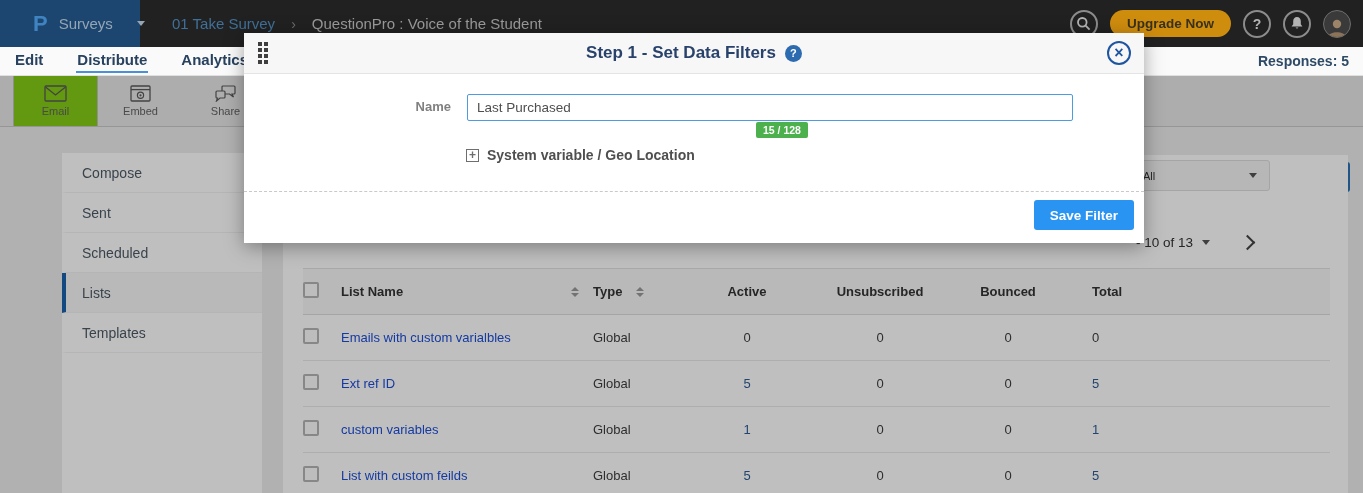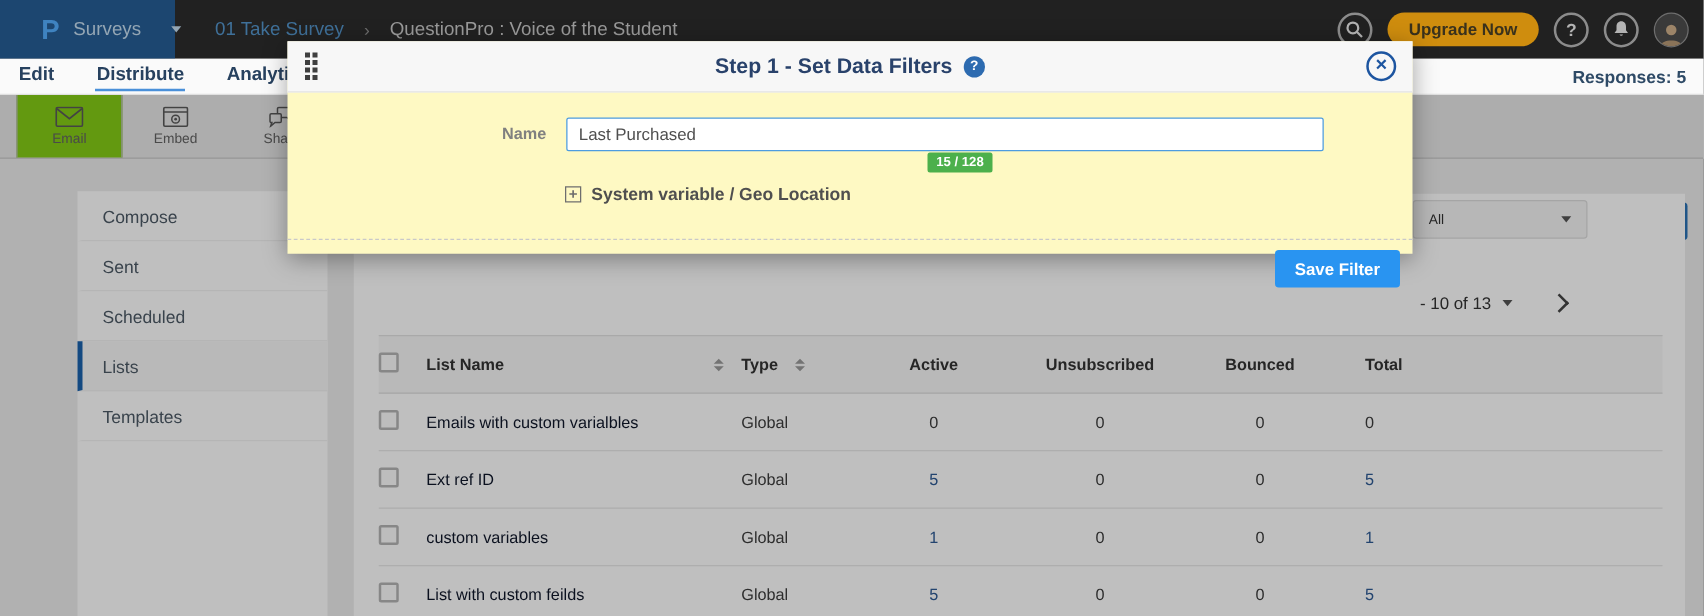--- a/index.html
+++ b/index.html
@@ -70,25 +70,25 @@
   .cb { width:16px; height:16px; border:2px solid #b4b4b4; border-radius:2px; background:#fdfdfd;
         display:inline-block; box-sizing:border-box; cursor:pointer; }
   .th-flex { display:flex; align-items:center; }
   .sort { display:flex; flex-direction:column; gap:2px; margin-left:14px; cursor:pointer; }
   .sort.push { margin-left:auto; margin-right:14px; }
   .sort i { width:0; height:0; border-left:4px solid transparent; border-right:4px solid transparent; display:block; }
   .sort .up { border-bottom:4px solid #9a9a9a; }
   .sort .dn { border-top:4px solid #9a9a9a; }
   .num { text-align:center; }
   .total-col { padding-left:30px; }
-  .link-name { color:#0f172a; cursor:pointer; }
+  .link-name { color:#1d4ed8; cursor:pointer; }
   .lnk { color:#2f5b95; cursor:pointer; }
   
   .overlay { position:absolute; left:0; top:76px; right:0; bottom:0; background:rgba(0,0,0,0.25); z-index:50; }
-  .modal { position:absolute; left:230px; top:33px; width:900px; height:170px; background:#fef9c3;
+  .modal { position:absolute; left:244px; top:33px; width:900px; height:210px; background:#ffffff;
            z-index:100; box-shadow:0 4px 18px rgba(0,0,0,0.35); }
   .modal-head { height:40px; background:#f7f7f7; border-bottom:1px solid #e4e4e4; position:relative; }
   .drag { position:absolute; left:14px; top:9px; display:grid; grid-template-columns:repeat(2,4px);
           grid-auto-rows:4px; gap:2px; cursor:grab; }
   .drag i { background:#3f3f3f; display:block; }
   .m-title { position:absolute; left:0; right:0; top:0; height:40px; display:flex; align-items:center;
              justify-content:center; gap:9px; font-size:17px; font-weight:bold; color:#29426b; }
   .m-help { width:17px; height:17px; border-radius:50%; background:#2d6bb0; color:#fff; font-size:11px;
             font-weight:bold; display:flex; align-items:center; justify-content:center; cursor:pointer; }
   .m-close { position:absolute; right:13px; top:8px; width:24px; height:24px; border:2px solid #1d55a0;

